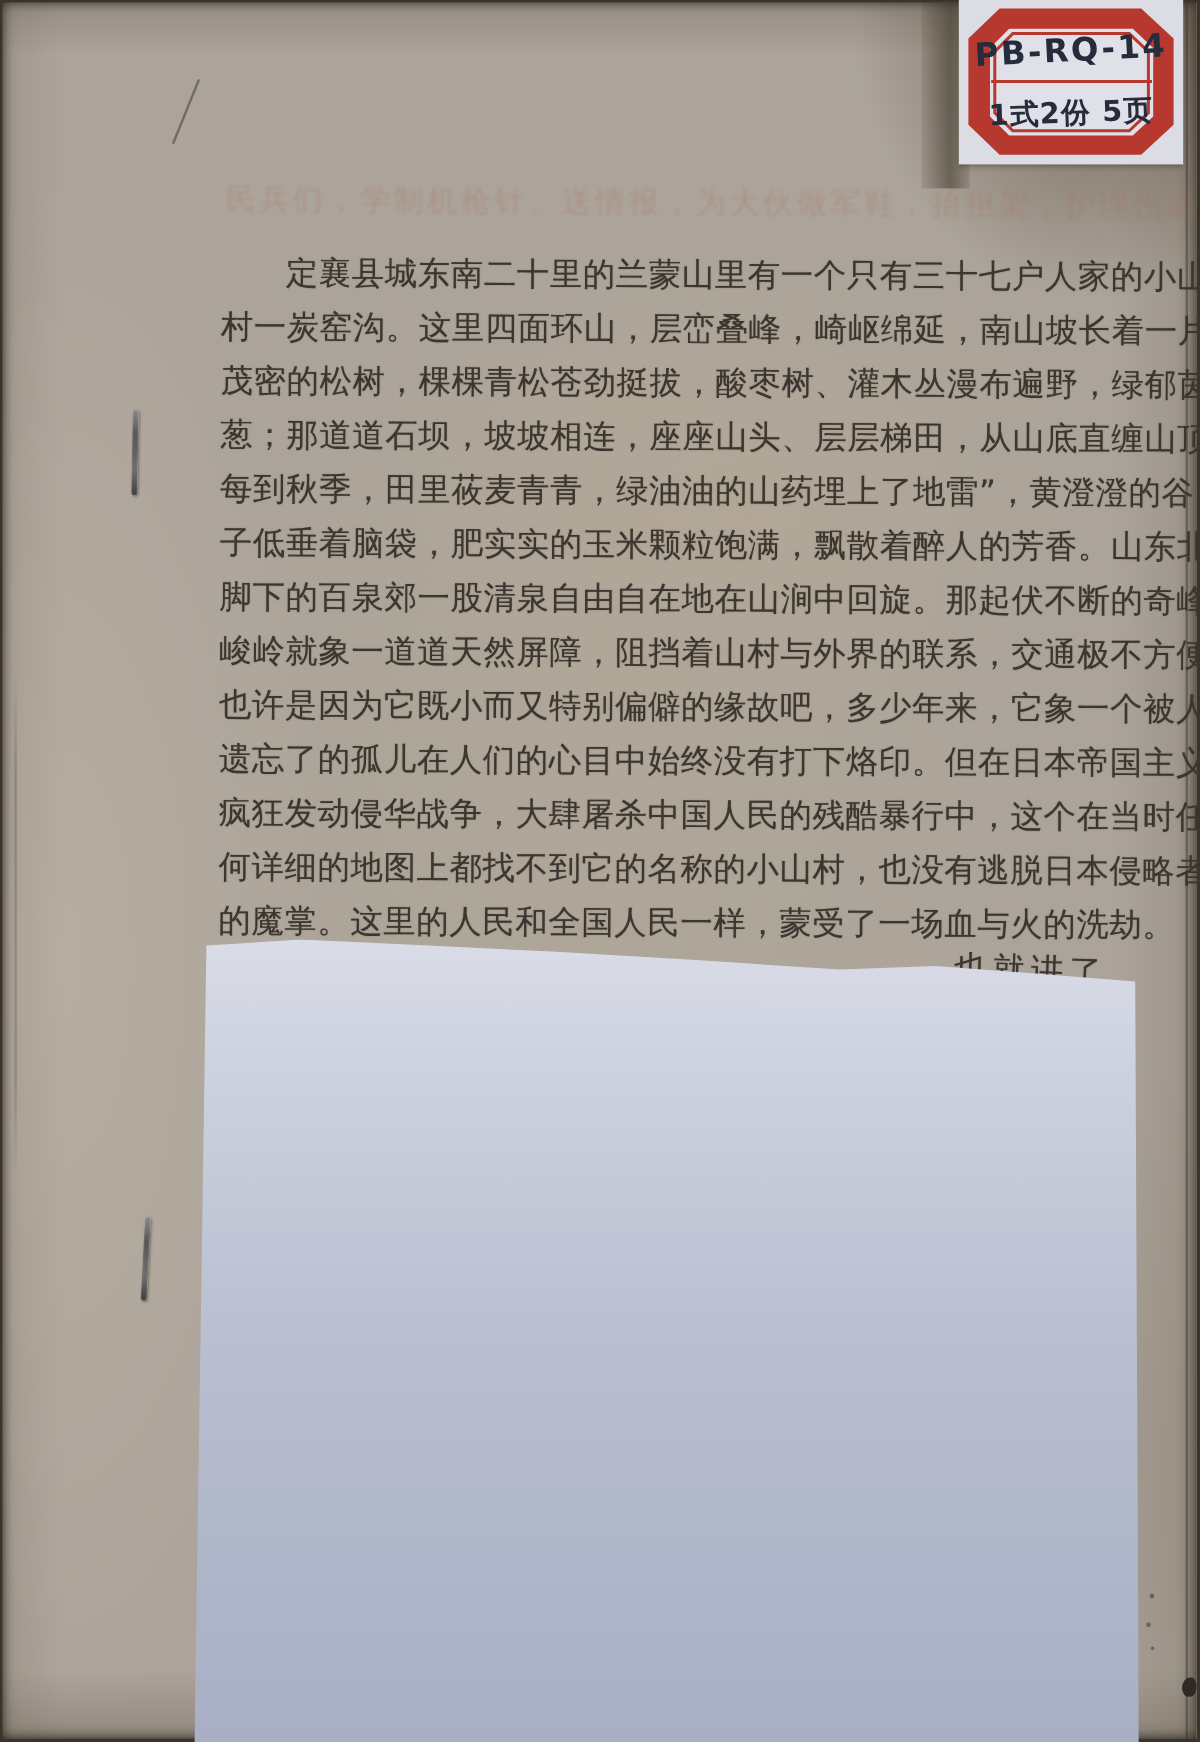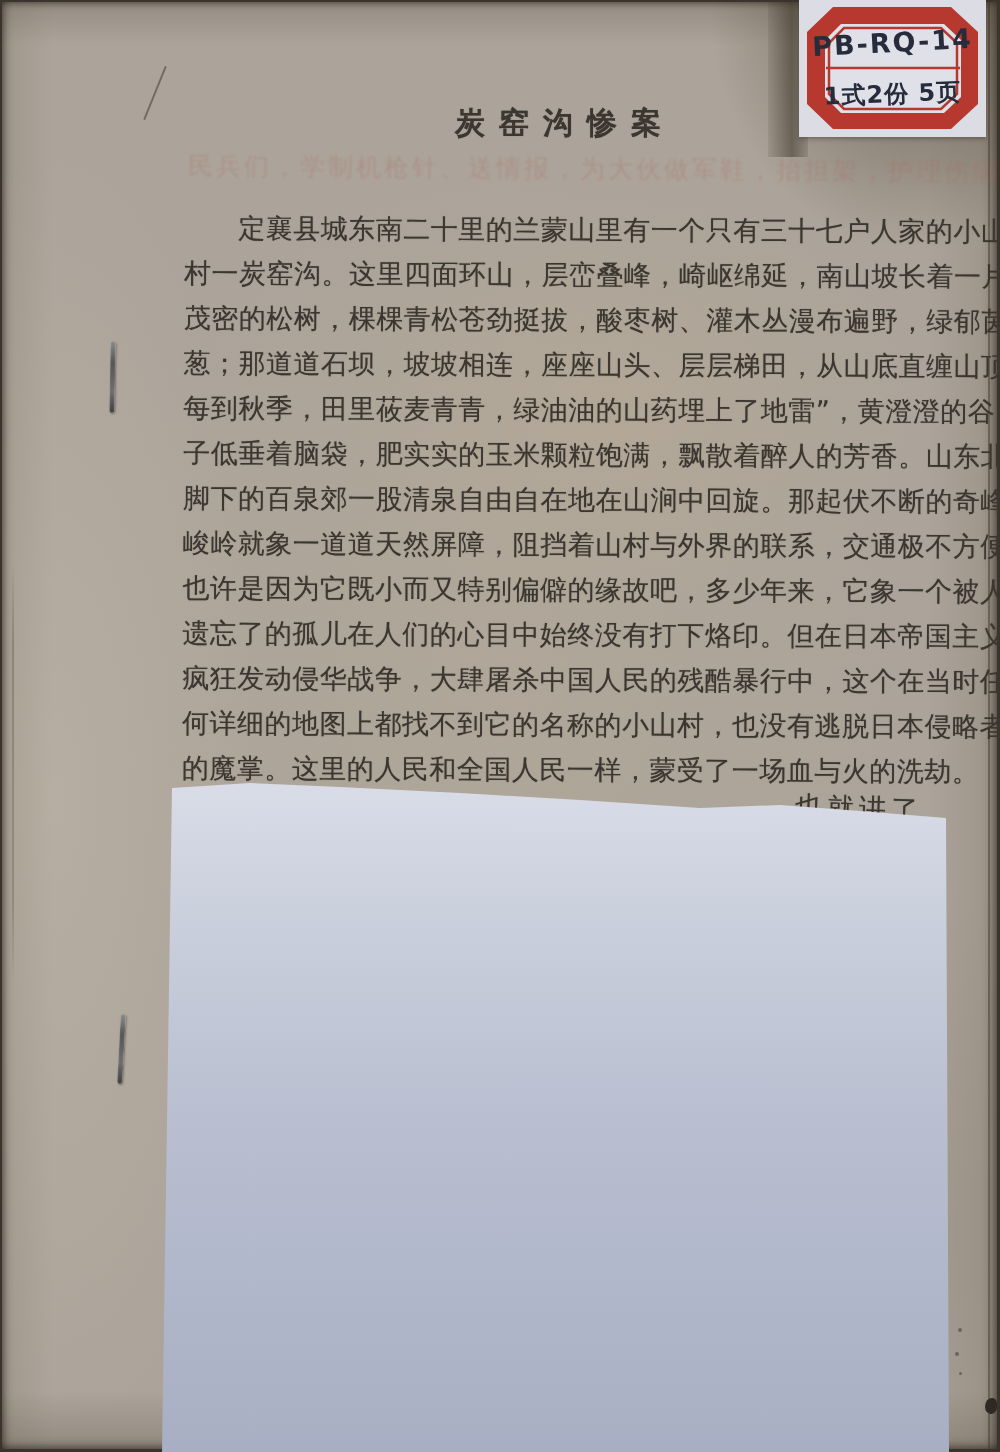--- a/index.html
+++ b/index.html
@@ -140,21 +140,20 @@
 
   <div class="page">
     <div class="left-crease"></div>
     <div class="hair-mark"></div>
     <div class="corner-shade"></div>
     <div class="sticker-shadow-left"></div>
   </div>
 
   <div class="ghost-line">民兵们，学制机枪针、送情报，为大伙做军鞋，抬担架，护理伤病员，</div>
 
-  <div class="doc-title ink">炭窑沟惨案</div>
 
   <div class="paragraph">
     <div class="text-line ink indent">定襄县城东南二十里的兰蒙山里有一个只有三十七户人家的小山</div>
     <div class="text-line ink">村一炭窑沟。这里四面环山，层峦叠峰，崎岖绵延，南山坡长着一片</div>
     <div class="text-line ink">茂密的松树，棵棵青松苍劲挺拔，酸枣树、灌木丛漫布遍野，绿郁茵</div>
     <div class="text-line ink">葱；那道道石坝，坡坡相连，座座山头、层层梯田，从山底直缠山顶。</div>
     <div class="text-line ink">每到秋季，田里莜麦青青，绿油油的山药埋上了地雷”，黄澄澄的谷</div>
     <div class="text-line ink">子低垂着脑袋，肥实实的玉米颗粒饱满，飘散着醉人的芳香。山东北</div>
     <div class="text-line ink">脚下的百泉郊一股清泉自由自在地在山涧中回旋。那起伏不断的奇峰</div>
     <div class="text-line ink">峻岭就象一道道天然屏障，阻挡着山村与外界的联系，交通极不方便。</div>

